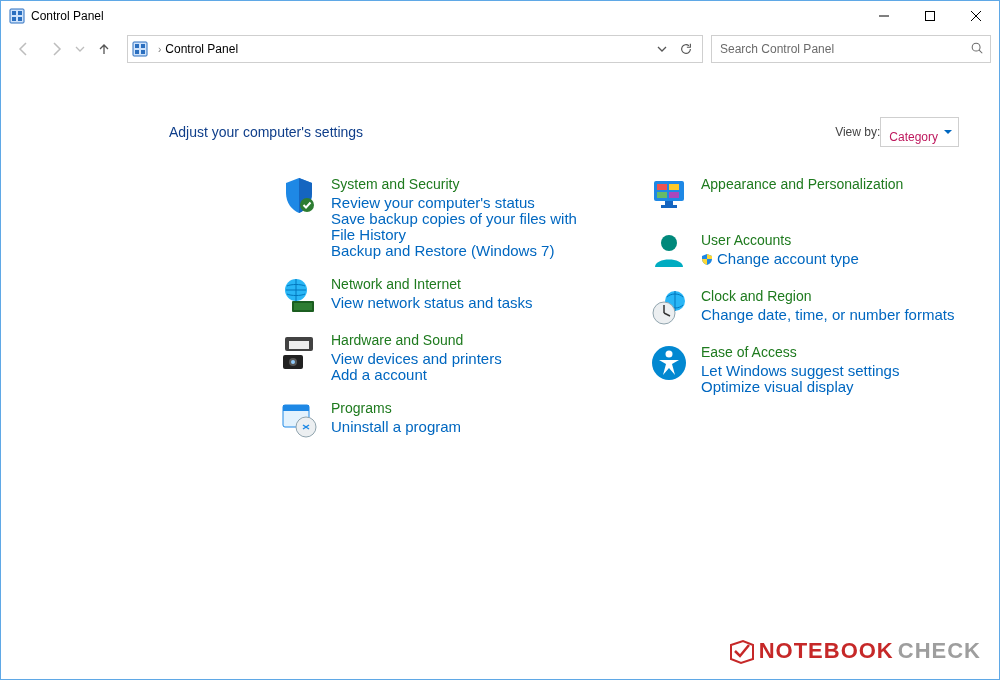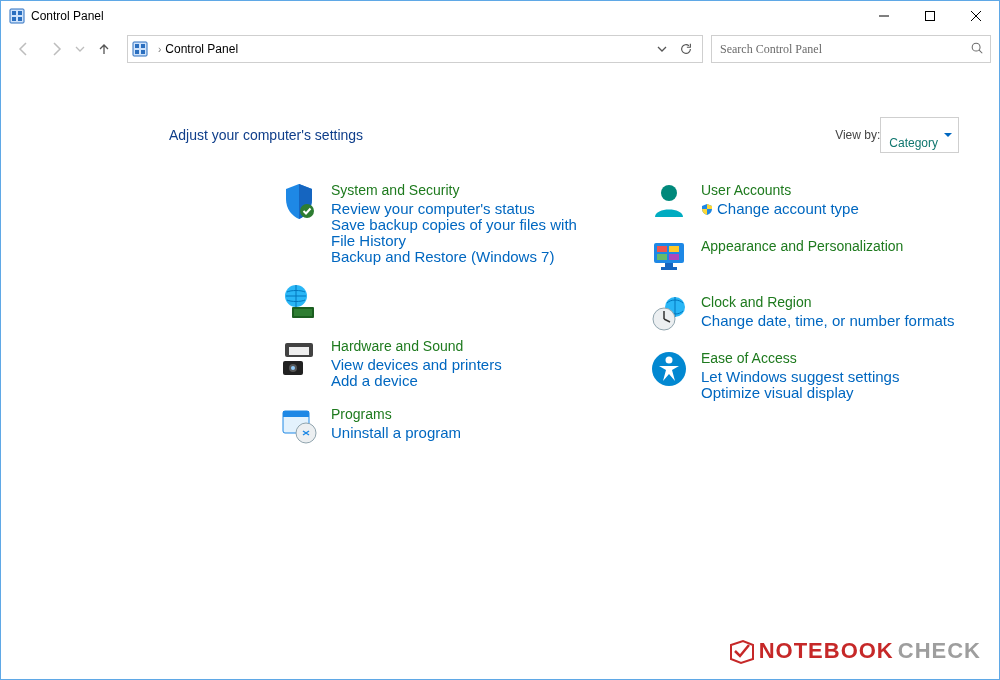--- a/index.html
+++ b/index.html
@@ -57,21 +57,21 @@
   .addressbar .ab-endbtn { width:24px; height:24px; display:flex; align-items:center; justify-content:center; color:#555; }
 
   .searchbox {
     width:280px; height:28px;
     border:1px solid #cfcfcf;
     display:flex; align-items:center;
     padding:0 6px;
   }
   .searchbox input {
     border:none; outline:none; flex:1;
-    font-family:Liberation Serif, serif; font-size:12px;
+    font-family:Liberation Sans, sans-serif; font-size:12px;
     color:#0369a1;
   }
   .searchbox input::placeholder { color:#6b6b6b; }
   .searchbox .search-icon { color:#6b6b6b; }
 
   
   .content {
     padding:50px 40px 0 168px;
   }
   .headrow {
@@ -83,22 +83,22 @@
     color:#0f3e8a;
     margin:0;
   }
   .viewby {
     margin-left:auto;
     display:flex; align-items:center;
     font-size:12px; color:#444;
   }
   .viewby .dropdown {
     border:1px solid #cfcfcf;
-    padding:18px 20px 2px 8px;
-    color:#0f766e;
+    padding:12px 20px 2px 8px;
+    color:#be185d;
     position:relative;
     font-size:12px;
   }
   .viewby .dropdown::after{
     content:"";
     position:absolute; right:6px; top:50%;
     border:4px solid transparent; border-top-color:#0067c0;
     transform:translateY(-2px);
   }
 
@@ -264,53 +264,72 @@
         </div>
       </div>
 
       <div class="cat">
         <svg class="ico" viewBox="0 0 40 40">
           <circle cx="17" cy="15" r="11" fill="#29b6f6"></circle>
           <path d="M8 11 C12 9 22 9 26 11 M8 19 C12 21 22 21 26 19 M17 4 V26 M7 15 H27" stroke="#0277bd" stroke-width="1" fill="none"></path>
           <rect x="13" y="26" width="22" height="11" rx="1" fill="#1b5e20"></rect>
           <rect x="15" y="28" width="18" height="7" fill="#2e7d32"></rect>
         </svg>
+        <div class="txt">
+          <div class="title">Network and Internet</div>
+          <div class="link">View network status and tasks</div>
+        </div>
       </div>
 
       <div class="cat">
         <svg class="ico" viewBox="0 0 40 40">
           <rect x="6" y="6" width="28" height="14" rx="2" fill="#424242"></rect>
           <rect x="10" y="10" width="20" height="8" fill="#eee"></rect>
           <rect x="4" y="24" width="20" height="14" rx="2" fill="#212121"></rect>
           <circle cx="14" cy="31" r="4" fill="#555"></circle>
           <circle cx="14" cy="31" r="2" fill="#90caf9"></circle>
         </svg>
         <div class="txt">
           <div class="title">Hardware and Sound</div>
           <div class="link">View devices and printers</div>
-          <div class="link">Add a device</div>
+          <div class="link">Add a account</div>
         </div>
       </div>
 
       <div class="cat">
         <svg class="ico" viewBox="0 0 40 40">
           <rect x="4" y="6" width="26" height="22" rx="2" fill="#e3f2fd" stroke="#1e88e5"></rect>
           <rect x="4" y="6" width="26" height="6" fill="#1e88e5"></rect>
           <circle cx="27" cy="28" r="10" fill="#eceff1" stroke="#90a4ae"></circle>
           <path d="M24 26 L30 30 M24 30 L30 26" stroke="#1e88e5" stroke-width="1.5"></path>
         </svg>
         <div class="txt">
           <div class="title">Programs</div>
           <div class="link">Uninstall a program</div>
         </div>
       </div>
 
     </div>
 
     <div class="col">
+
+      <div class="cat">
+        <svg class="ico" viewBox="0 0 40 40">
+          <rect x="5" y="6" width="30" height="20" rx="2" fill="#1e88e5"></rect>
+          <rect x="8" y="9" width="10" height="6" fill="#ef5350"></rect>
+          <rect x="20" y="9" width="10" height="6" fill="#ffca28"></rect>
+          <rect x="8" y="17" width="10" height="6" fill="#66bb6a"></rect>
+          <rect x="20" y="17" width="10" height="6" fill="#ab47bc"></rect>
+          <rect x="16" y="26" width="8" height="4" fill="#1565c0"></rect>
+          <rect x="12" y="30" width="16" height="3" fill="#1565c0"></rect>
+        </svg>
+        <div class="txt">
+          <div class="title">Appearance and Personalization</div>
+        </div>
+      </div>
 
       <div class="cat">
         <svg class="ico" viewBox="0 0 40 40">
           <circle cx="20" cy="12" r="8" fill="#00897B"></circle>
           <path d="M6 36 C6 26 34 26 34 36 Z" fill="#00ACC1"></path>
         </svg>
         <div class="txt">
           <div class="title">User Accounts</div>
           <div class="link">
             <svg class="uac-shield" viewBox="0 0 12 12">
@@ -318,35 +337,20 @@
               <path d="M6 1 L11 3 V6 H6 Z" fill="#fdd835"></path>
               <path d="M1 6 H6 V12 C3 11 1 9 1 6 Z" fill="#fdd835"></path>
             </svg>
             <span>Change account type</span>
           </div>
         </div>
       </div>
 
       <div class="cat">
         <svg class="ico" viewBox="0 0 40 40">
-          <rect x="5" y="6" width="30" height="20" rx="2" fill="#1e88e5"></rect>
-          <rect x="8" y="9" width="10" height="6" fill="#ef5350"></rect>
-          <rect x="20" y="9" width="10" height="6" fill="#ffca28"></rect>
-          <rect x="8" y="17" width="10" height="6" fill="#66bb6a"></rect>
-          <rect x="20" y="17" width="10" height="6" fill="#ab47bc"></rect>
-          <rect x="16" y="26" width="8" height="4" fill="#1565c0"></rect>
-          <rect x="12" y="30" width="16" height="3" fill="#1565c0"></rect>
-        </svg>
-        <div class="txt">
-          <div class="title">Appearance and Personalization</div>
-        </div>
-      </div>
-
-      <div class="cat">
-        <svg class="ico" viewBox="0 0 40 40">
           <circle cx="26" cy="14" r="10" fill="#29b6f6"></circle>
           <path d="M18 10 C22 6 30 6 34 10 M18 18 C22 22 30 22 34 18 M26 4 V24" stroke="#0277bd" stroke-width="1" fill="none"></path>
           <circle cx="15" cy="26" r="11" fill="#eceff1" stroke="#90a4ae"></circle>
           <line x1="15" y1="26" x2="15" y2="18" stroke="#333" stroke-width="1.5"></line>
           <line x1="15" y1="26" x2="21" y2="29" stroke="#333" stroke-width="1.5"></line>
         </svg>
         <div class="txt">
           <div class="title">Clock and Region</div>
           <div class="link">Change date, time, or number formats</div>
         </div>

